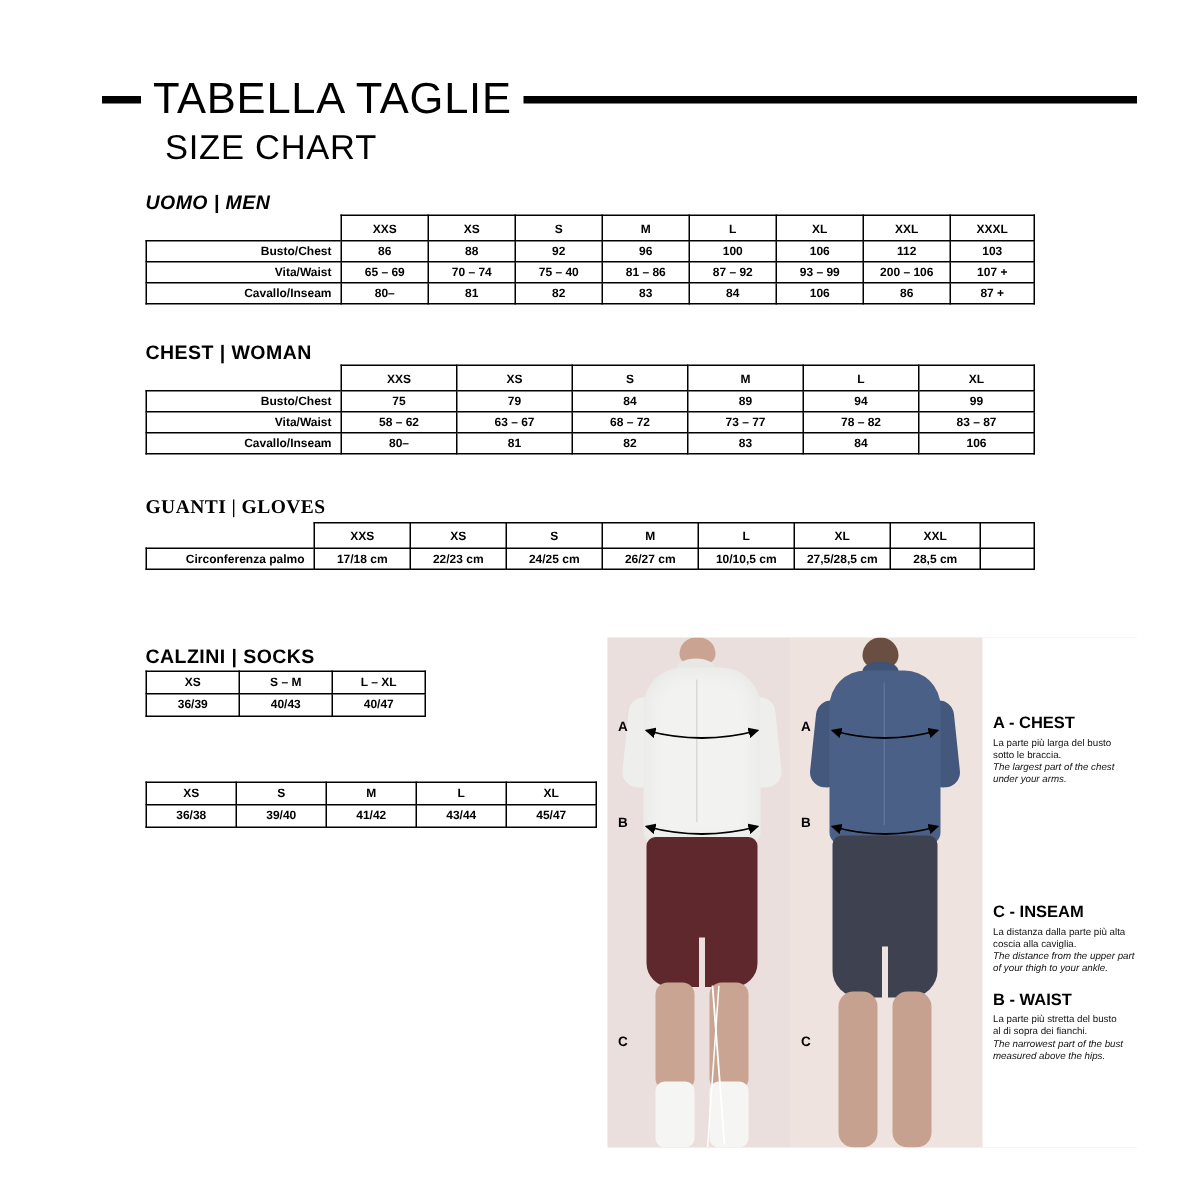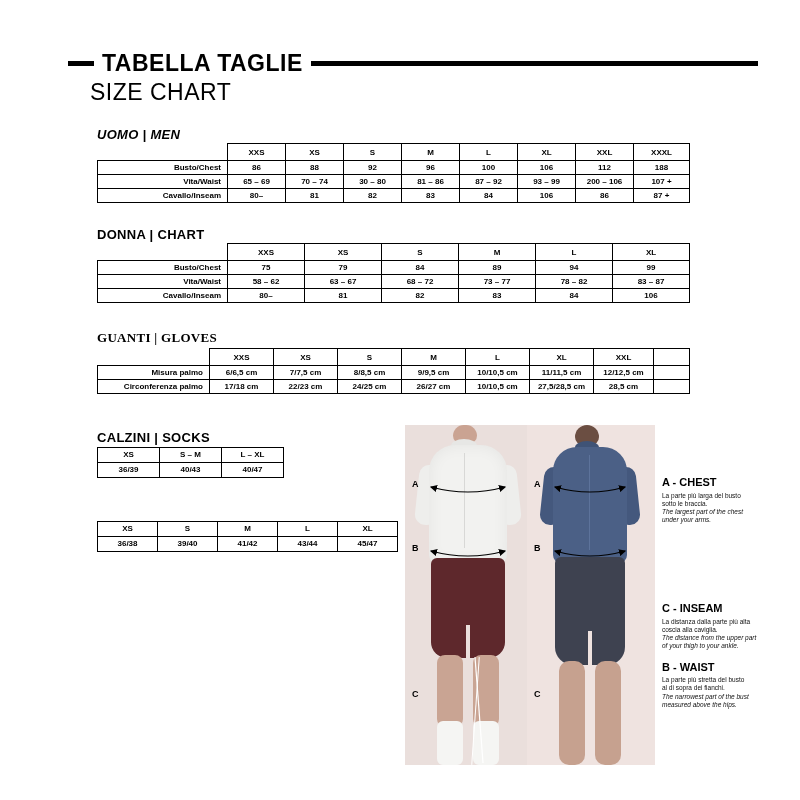--- a/index.html
+++ b/index.html
@@ -33,32 +33,32 @@
     align-items: center;
     gap: 8px;
   }
   .rule-left {
     width: 26px;
     height: 5px;
     background: #000;
     flex: none;
   }
   .title-main {
-    font-size: 23px;
-    font-weight: bold;
+    font-size: 29px;
+    font-weight: normal;
     letter-spacing: 0.5px;
     white-space: nowrap;
   }
   .rule-right {
     flex: 1 1 auto;
     height: 5px;
     background: #000;
   }
   .title-sub {
-    margin-left: 22px;
+    margin-left: 42px;
     margin-top: 2px;
     font-size: 23px;
     font-weight: normal;
     letter-spacing: 0.5px;
   }
 
   
   .section-title {
     position: absolute;
     font-size: 13px;
@@ -456,48 +456,48 @@
     <tbody>
       <tr>
         <td class="rowhead">Busto/Chest</td>
         <td>86</td>
         <td>88</td>
         <td>92</td>
         <td>96</td>
         <td>100</td>
         <td>106</td>
         <td>112</td>
-        <td>188</td>
+        <td>103</td>
       </tr>
       <tr>
         <td class="rowhead">Vita/Waist</td>
         <td>65 – 69</td>
         <td>70 – 74</td>
-        <td>30 – 80</td>
+        <td>75 – 40</td>
         <td>81 – 86</td>
         <td>87 – 92</td>
         <td>93 – 99</td>
         <td>200 – 106</td>
         <td>107 +</td>
       </tr>
       <tr>
         <td class="rowhead">Cavallo/Inseam</td>
         <td>80–</td>
         <td>81</td>
         <td>82</td>
         <td>83</td>
         <td>84</td>
         <td>106</td>
         <td>86</td>
         <td>87 +</td>
       </tr>
     </tbody>
   </table>
 
-  <div class="section-title" style="left:97px; top:227px;">DONNA | CHART</div>
+  <div class="section-title" style="left:97px; top:227px;">CHEST | WOMAN</div>
   <table class="sz" style="left:97px; top:243px; width:592px;">
     <colgroup>
       <col style="width:130px">
       <col style="width:77px">
         <col style="width:77px">
         <col style="width:77px">
       <col style="width:77px">
         <col style="width:77px">
         <col style="width:77px">
     </colgroup>
@@ -563,31 +563,20 @@
         <td class="hdr">XS</td>
         <td class="hdr">S</td>
         <td class="hdr">M</td>
         <td class="hdr">L</td>
         <td class="hdr">XL</td>
         <td class="hdr">XXL</td>
         <td class="hdr"></td>
       </tr>
     </thead>
     <tbody>
-      <tr>
-        <td class="rowhead">Misura palmo</td>
-        <td>6/6,5 cm</td>
-        <td>7/7,5 cm</td>
-        <td>8/8,5 cm</td>
-        <td>9/9,5 cm</td>
-        <td>10/10,5 cm</td>
-        <td>11/11,5 cm</td>
-        <td>12/12,5 cm</td>
-        <td></td>
-      </tr>
       <tr>
         <td class="rowhead">Circonferenza palmo</td>
         <td>17/18 cm</td>
         <td>22/23 cm</td>
         <td>24/25 cm</td>
         <td>26/27 cm</td>
         <td>10/10,5 cm</td>
         <td>27,5/28,5 cm</td>
         <td>28,5 cm</td>
         <td></td>

